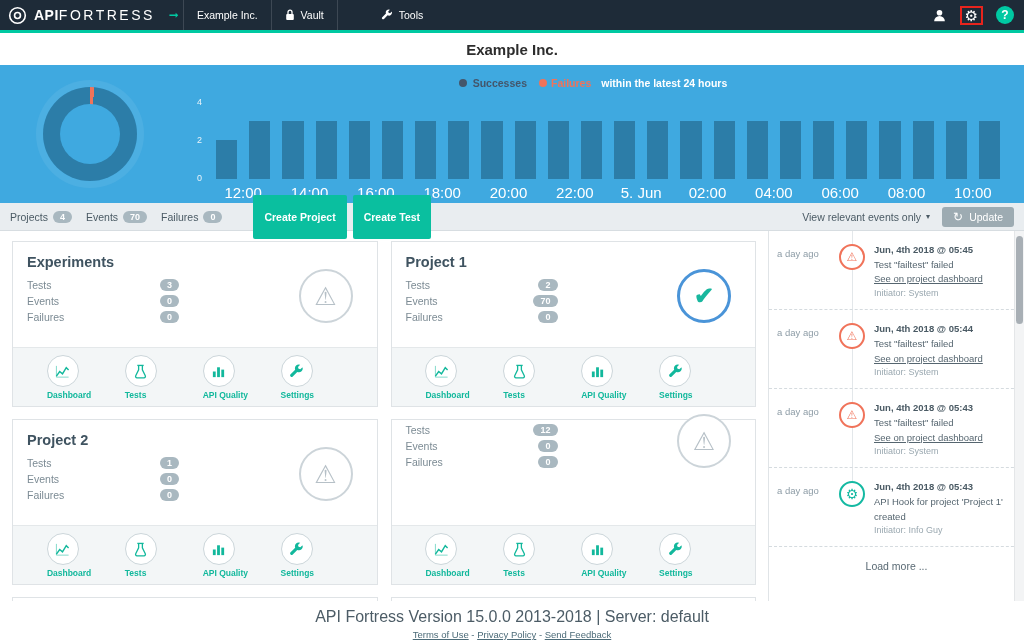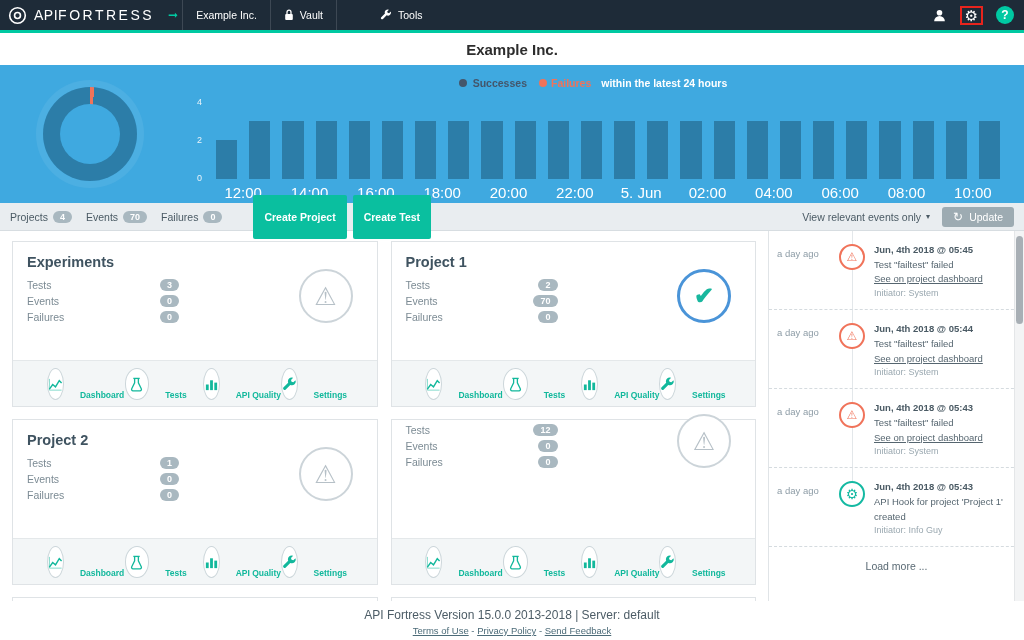--- a/index.html
+++ b/index.html
@@ -6,21 +6,21 @@
   html,body { margin:0; padding:0; }
   body {
     width:1024px; height:640px; overflow:hidden; position:relative;
     font-family:"Liberation Sans", sans-serif; background:#fff; color:#333;
   }
 
   
   .topbar { height:30px; background:#1e2b38; display:flex; align-items:center; color:#fff; }
   .logo { display:flex; align-items:center; gap:7px; padding:0 10px 0 8px; cursor:pointer; }
   .logo-text { font-size:14px; }
-  .logo-text .bold { font-weight:400; letter-spacing:.5px; }
+  .logo-text .bold { font-weight:700; letter-spacing:.5px; }
   .logo-text .thin { font-weight:300; letter-spacing:2.5px; }
   .nav-item { font-size:10.5px; height:30px; display:flex; align-items:center; padding:0 13px; gap:6px; cursor:pointer; white-space:nowrap; }
   .sep-l { border-left:1px solid rgba(255,255,255,.14); }
   .sep-r { border-right:1px solid rgba(255,255,255,.14); }
   .arrow { color:#00c9a2; font-size:12px; padding:0 4px; }
   .topbar-right { margin-left:auto; display:flex; align-items:center; gap:13px; padding-right:10px; }
   .gear-box { border:2px solid #e8241d; padding:0 3px; display:flex; align-items:center; cursor:pointer; }
   .gear-glyph { font-size:15px; color:#fff; line-height:1; }
   .help-circle { width:18px; height:18px; border-radius:50%; background:#00c9a2; color:#fff; font-weight:bold; font-size:12px; display:flex; align-items:center; justify-content:center; cursor:pointer; }
   .teal-line { height:3px; background:#00c9a2; }
@@ -68,21 +68,21 @@
   .card { border:1px solid #dfe3e6; background:#fff; display:flex; flex-direction:column; position:relative; }
   .card-title { font-size:14.5px; color:#3f5360; font-weight:600; padding:12px 14px 5px; }
   .card-body { flex:1; position:relative; }
   .stats { padding:0 14px; }
   .stat-row { display:flex; align-items:center; justify-content:space-between; width:152px; margin:4px 0; font-size:10.5px; color:#7c8b94; }
   .status-circle { position:absolute; right:24px; top:-6px; width:54px; height:54px; border-radius:50%; border:2px solid #ccd4d9; display:flex; align-items:center; justify-content:center; background:#fff; }
   .status-circle.ok { border:3px solid #4a94d8; }
   .warn-glyph { color:#b6c0c7; font-size:25px; line-height:1; }
   .check-glyph { color:#19b79e; font-size:24px; font-weight:bold; line-height:1; }
   .card-actions { margin-top:auto; background:#f3f6f7; border-top:1px solid #e4e8ea; display:flex; justify-content:space-evenly; padding:7px 18px 6px; }
-  .action { display:flex; align-items:flex-end; gap:16px; cursor:pointer; width:62px; }
+  .action { display:flex; flex-direction:column; align-items:flex-start; gap:3px; cursor:pointer; width:62px; }
   .action-circle { width:32px; height:32px; border-radius:50%; border:1px solid #ccd6da; background:#fff; display:flex; align-items:center; justify-content:center; }
   .action-label { font-size:8.5px; font-weight:bold; color:#12b89c; white-space:nowrap; }
 
   
   .timeline { width:256px; border-left:1px solid #e0e4e7; position:relative; background:#fff; }
   .tl-line { position:absolute; left:83px; top:0; height:262px; width:1px; background:#e3e7ea; }
   .tl-list { position:relative; }
   .tl-entry { position:relative; display:flex; padding:10px 16px 8px 8px; border-bottom:1px dashed #d5dbdf; min-height:65px; }
   .tl-ago { width:62px; flex-shrink:0; font-size:9.5px; color:#8d9ca6; padding-top:7px; }
   .tl-icon { width:26px; height:26px; border-radius:50%; background:#fff; border:2px solid #f0735a; display:flex; align-items:center; justify-content:center; margin:3px 9px 0 0; flex-shrink:0; position:relative; z-index:1; }
@@ -92,21 +92,21 @@
   .tl-body { font-size:9.5px; color:#55656f; line-height:1.55; padding-top:2px; }
   .tl-date { font-weight:bold; color:#4a5a64; }
   .tl-link { text-decoration:underline; color:#55656f; display:block; }
   .tl-init { color:#9aa8b0; font-size:9px; }
   .load-more { text-align:center; font-size:10.5px; color:#5a6a74; padding:13px 0; cursor:pointer; }
   .scrollbar { position:absolute; right:0; top:0; bottom:0; width:10px; background:#f3f4f5; border-left:1px solid #e4e6e8; }
   .scroll-thumb { position:absolute; top:5px; left:1px; width:7px; height:88px; background:#a8afb5; border-radius:4px; cursor:grab; }
 
   
   .page-footer { text-align:center; padding-top:7px; }
-  .footer-version { font-size:12px; color:#4c5c66; }
+  .footer-version { font-size:16px; color:#4c5c66; }
   .footer-links { margin-top:3px; font-size:9.5px; color:#4c6b78; }
   .footer-links a { color:#4c6b78; text-decoration:underline; cursor:pointer; }
 </style>
 </head>
 <body>
 
 <div class="topbar">
   <div class="logo">
     <span style="display:flex;">
       <svg width="19" height="19" viewBox="0 0 20 20">

